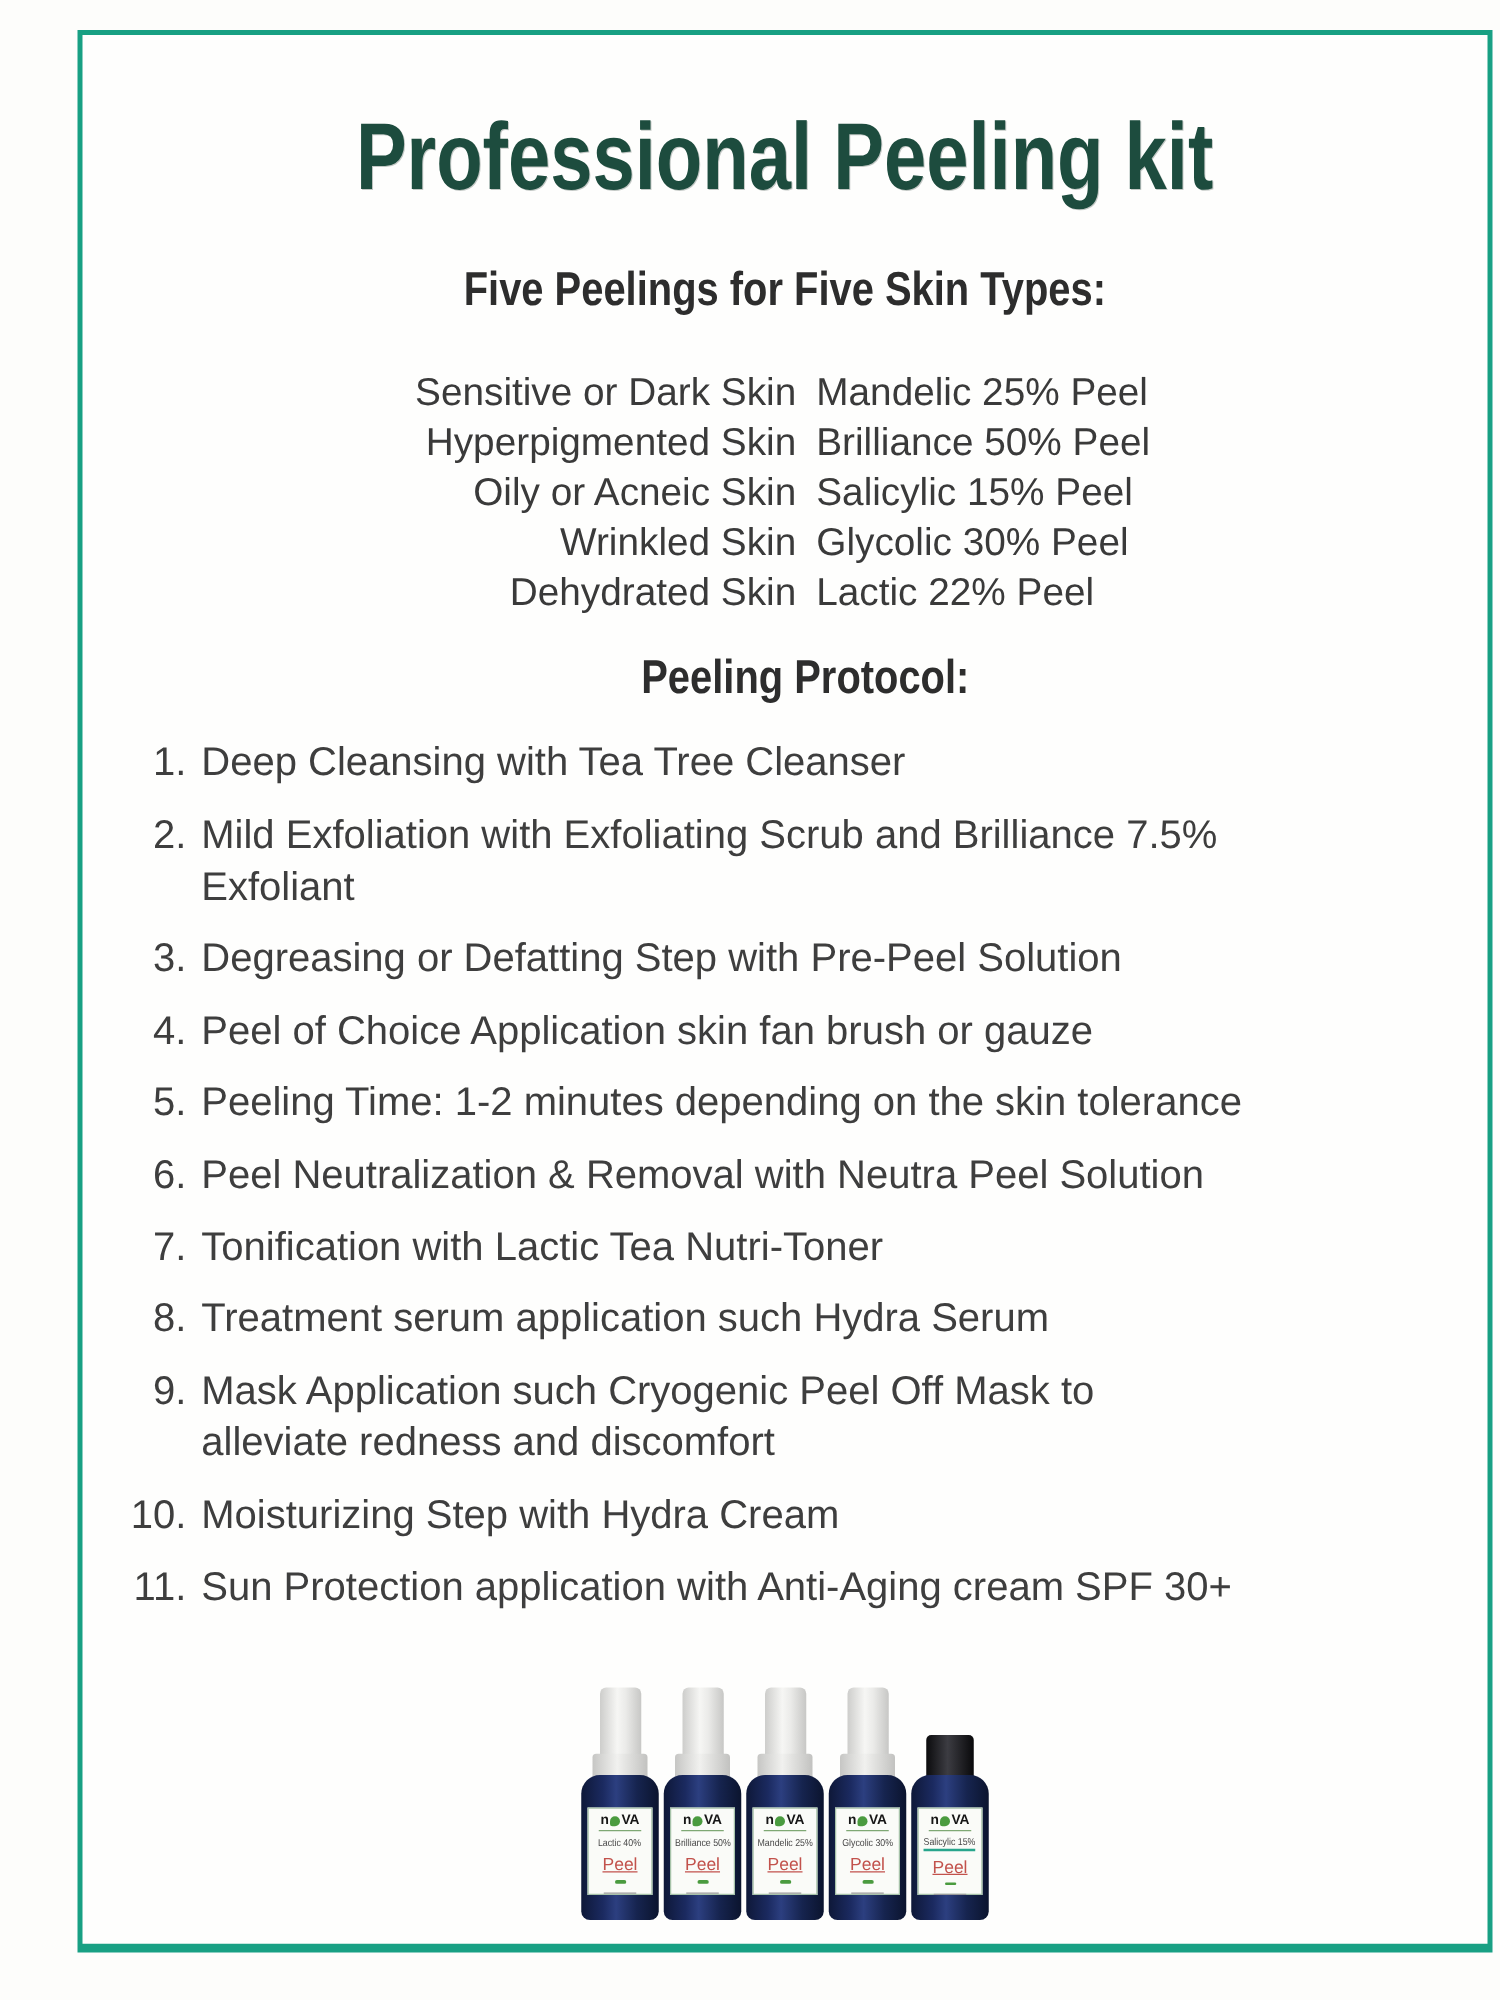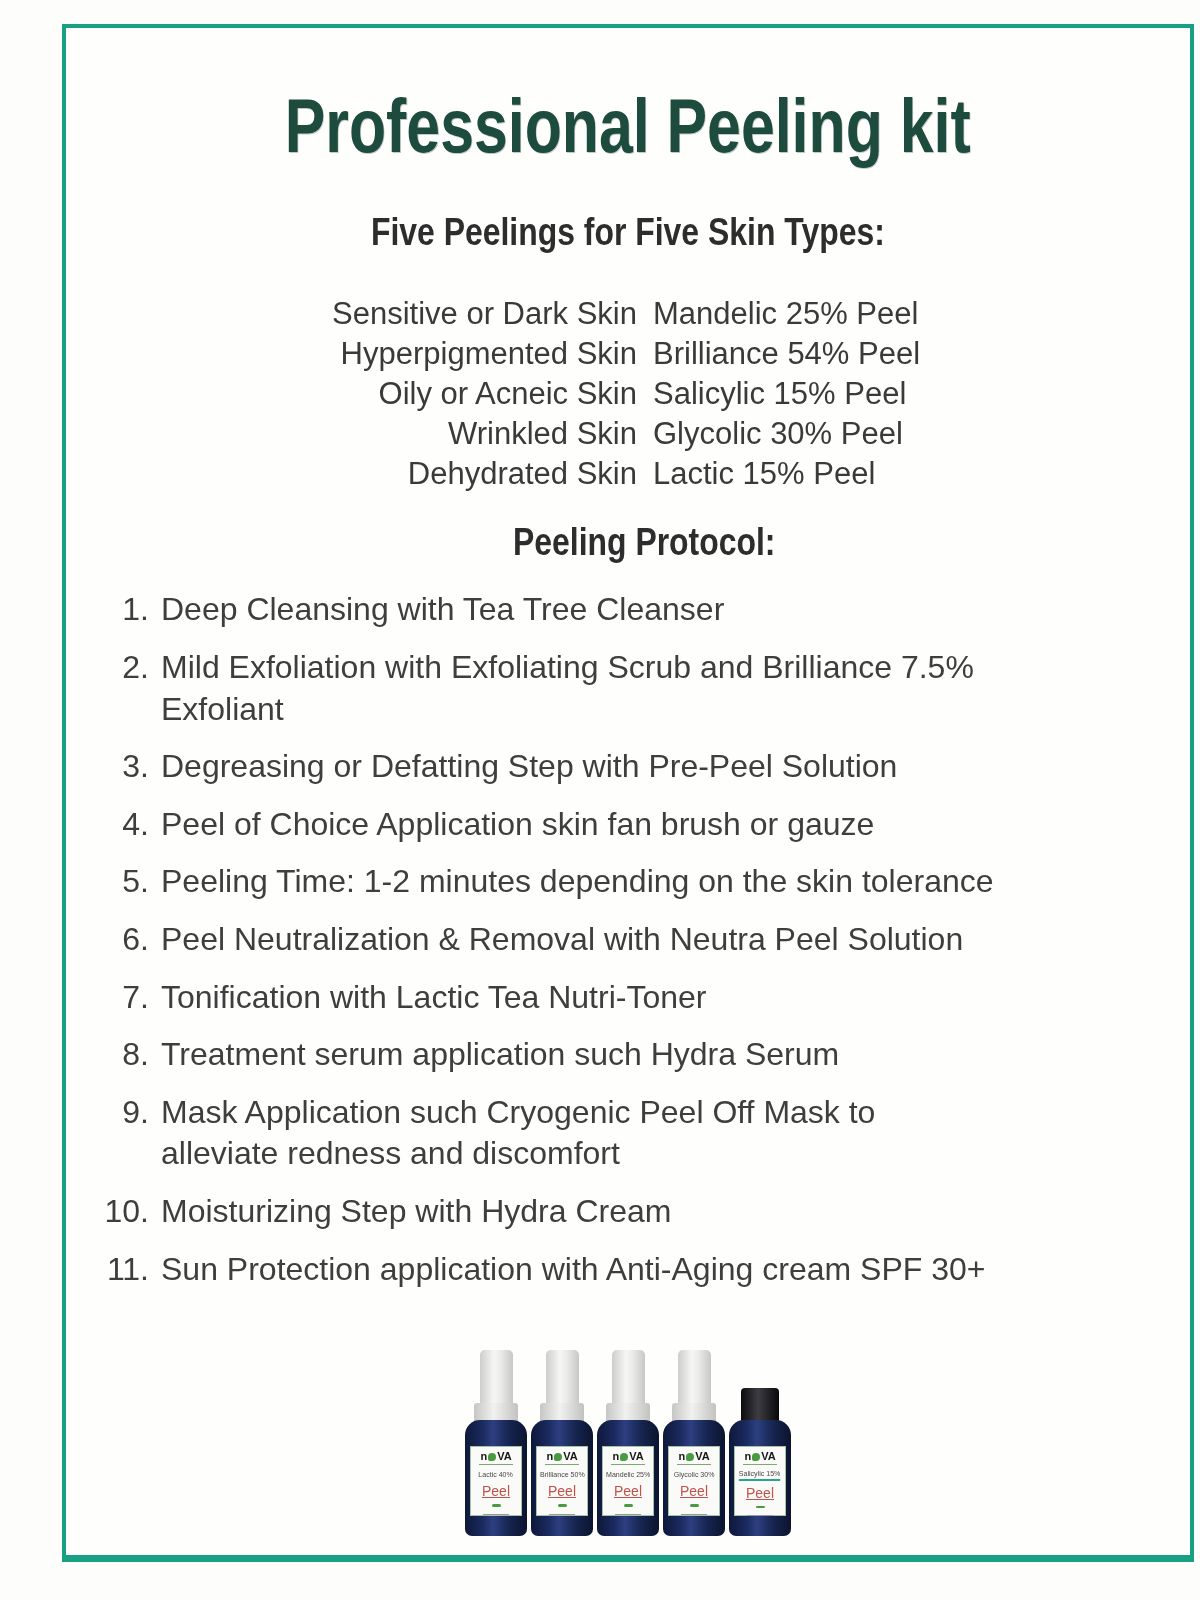--- a/index.html
+++ b/index.html
@@ -151,24 +151,24 @@
       <div class="skin-table">
         <div class="skin-col-left">
           <div class="skin-cell">Sensitive or Dark Skin</div>
           <div class="skin-cell">Hyperpigmented Skin</div>
           <div class="skin-cell">Oily or Acneic Skin</div>
           <div class="skin-cell">Wrinkled Skin</div>
           <div class="skin-cell">Dehydrated Skin</div>
         </div>
         <div class="skin-col-right">
           <div class="skin-cell">Mandelic 25% Peel</div>
-          <div class="skin-cell">Brilliance 54% Peel</div>
+          <div class="skin-cell">Brilliance 50% Peel</div>
           <div class="skin-cell">Salicylic 15% Peel</div>
           <div class="skin-cell">Glycolic 30% Peel</div>
-          <div class="skin-cell">Lactic 15% Peel</div>
+          <div class="skin-cell">Lactic 22% Peel</div>
         </div>
       </div>
 
       <div class="protocol-heading-wrap">
         <div class="subheading">Peeling Protocol:</div>
       </div>
 
       <div class="protocol-list">
         <div class="step">
           <div class="step-num">1.</div>

